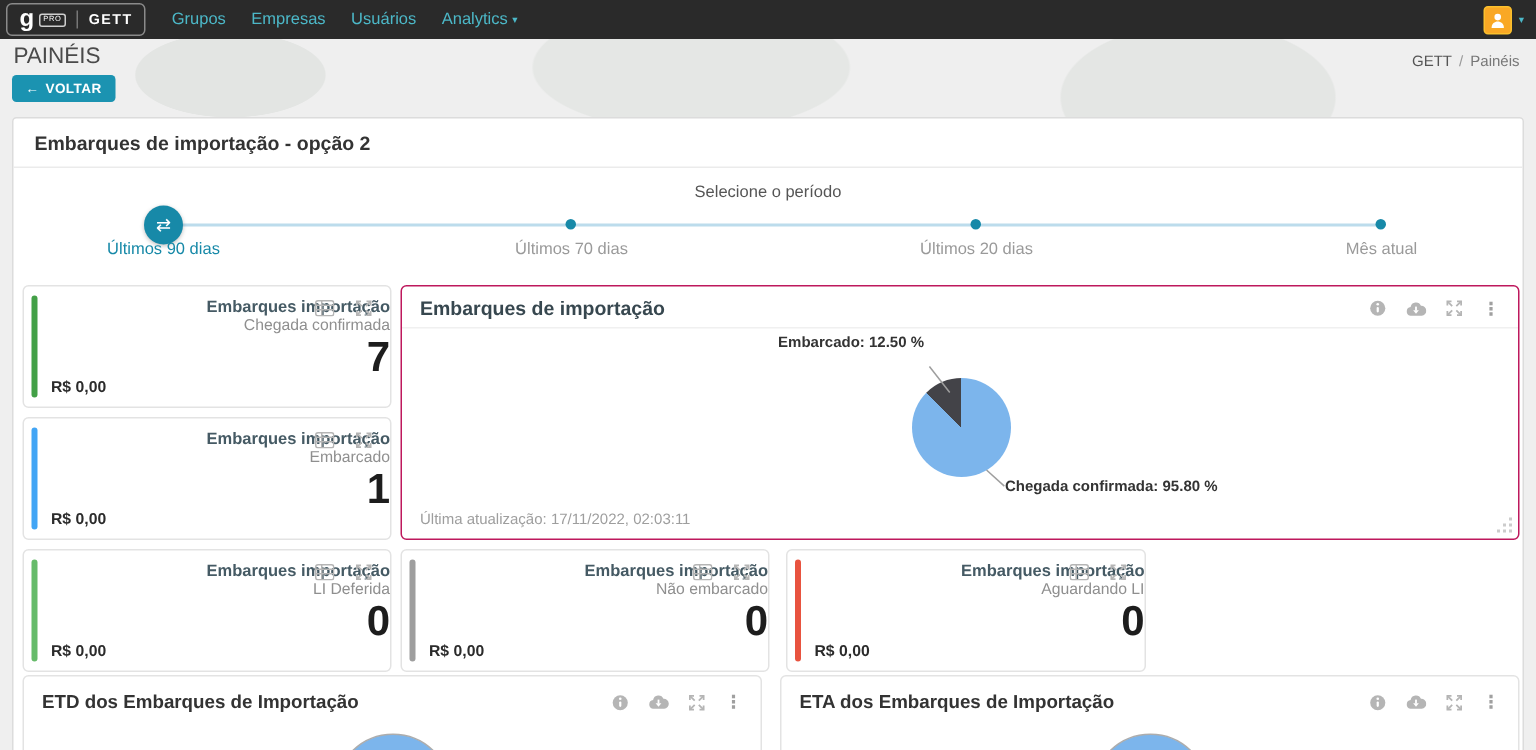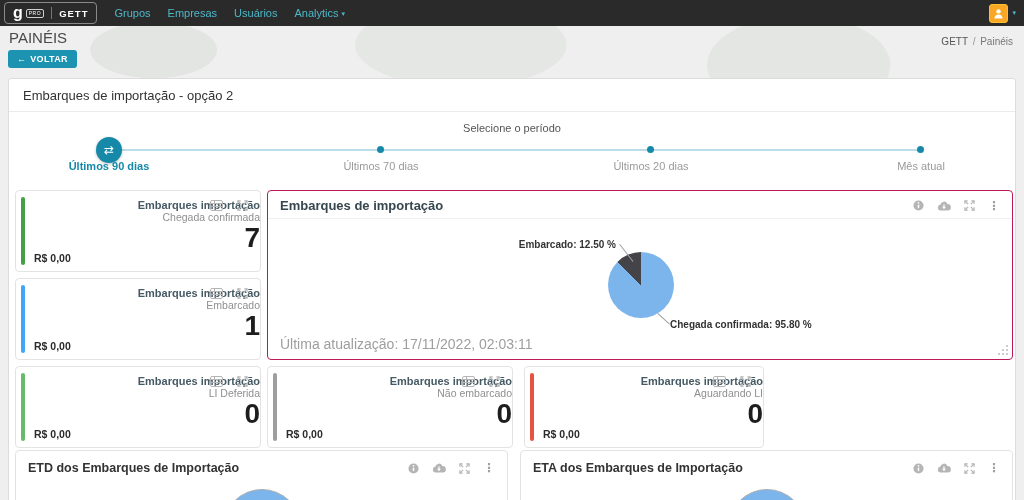--- a/index.html
+++ b/index.html
@@ -39,35 +39,35 @@
   .breadcrumb{position:absolute;top:36px;right:11px;font-size:10px;color:#555;z-index:2;}
   .bc-sep{color:#999;margin:0 2px;}
   .bc-cur{color:#777;}
   .back-btn{position:absolute;top:50px;left:8px;z-index:2;background:#1b93b1;color:#fff;
     border:none;border-radius:3px;font-size:9px;font-weight:bold;padding:4px 9px;
     display:flex;align-items:center;gap:4px;cursor:pointer;letter-spacing:.3px;
     font-family:inherit;}
   
   .panel{position:absolute;left:8px;top:78px;width:1006px;height:430px;background:#fff;
     border:1px solid #dcdcdc;border-radius:3px;z-index:2;}
-  .panel-title{font-size:13px;font-weight:normal;color:#333;padding:9px 14px 8px;
+  .panel-title{font-size:13px;font-weight:bold;color:#333;padding:9px 14px 8px;
     border-bottom:1px solid #ebebeb;}
   
   .stepper{position:relative;height:82px;}
   .stepper-label{position:absolute;top:10px;left:0;width:100%;text-align:center;
     font-size:11px;color:#555;}
   .track{position:absolute;left:100px;top:37px;width:812px;height:2px;background:#bcdcec;cursor:pointer;}
   .handle{position:absolute;left:87px;top:25px;width:26px;height:26px;border-radius:50%;
     background:#1789a8;color:#fff;display:flex;align-items:center;justify-content:center;
     font-size:12px;cursor:grab;box-shadow:0 1px 3px rgba(0,0,0,.25);}
   .dot{position:absolute;top:34px;width:7px;height:7px;border-radius:50%;background:#1789a8;cursor:pointer;}
   .dot-1{left:368px;}.dot-2{left:638px;}.dot-3{left:908px;}
   .step-label{position:absolute;top:48px;transform:translateX(-50%);font-size:11px;
     color:#9a9a9a;white-space:nowrap;cursor:pointer;}
-  .step-label.sel{color:#1789a8;font-weight:bold;}
+  .step-label.sel{color:#1789a8;font-weight:normal;}
   .sl-0{left:100px;}.sl-1{left:372px;}.sl-2{left:642px;}.sl-3{left:912px;}
   
   .stat-card{position:absolute;width:244px;height:80px;background:#fff;
     border:1px solid #e3e3e3;border-radius:4px;text-align:right;}
   .sc-1{left:6px;top:111px;}
   .sc-2{left:6px;top:199px;}
   .sc-3{left:6px;top:287px;}
   .sc-4{left:258px;top:287px;}
   .sc-5{left:515px;top:287px;width:238px;}
   .accent{position:absolute;left:5px;top:6px;bottom:6px;width:4px;border-radius:2px;}
@@ -84,26 +84,26 @@
   .pie-card{position:absolute;left:258px;top:111px;width:744px;height:168px;background:#fff;
     border:1px solid #be185d;border-radius:4px;}
   .pc-header{display:flex;justify-content:space-between;align-items:center;
     padding:7px 12px 5px;border-bottom:1px solid #f0f0f0;}
   .pc-title{font-size:13px;font-weight:600;color:#37474f;}
   .pc-icons{display:flex;gap:13px;align-items:center;}
   .pie-area{position:relative;height:112px;}
   .pie{position:absolute;left:340px;top:33px;width:66px;height:66px;border-radius:50%;
     background:conic-gradient(#7cb5ec 0 315deg,#434348 315deg 360deg);cursor:pointer;}
   .pie-label{position:absolute;font-size:10px;font-weight:600;color:#333;white-space:nowrap;}
-  .lbl-embarcado{left:248px;top:20px;width:100px;text-align:right;}
+  .lbl-embarcado{left:248px;top:4px;width:100px;text-align:right;}
   .lbl-chegada{left:402px;top:100px;}
   .conn{position:absolute;height:1px;background:#9e9e9e;transform-origin:0 0;}
   .c1{left:352px;top:25px;width:22px;transform:rotate(52deg);}
   .c2{left:390px;top:94px;width:16px;transform:rotate(42deg);}
-  .pc-footer{position:absolute;left:12px;bottom:7px;font-size:14px;color:#9e9e9e;}
+  .pc-footer{position:absolute;left:12px;bottom:7px;font-size:10px;color:#9e9e9e;}
   .grip{position:absolute;right:3px;bottom:3px;cursor:nwse-resize;line-height:0;}
   
   .bottom-card{position:absolute;top:371px;height:140px;background:#fff;
     border:1px solid #e3e3e3;border-radius:4px;overflow:hidden;}
   .bc-etd{left:6px;width:491px;}
   .bc-eta{left:511px;width:491px;}
   .bc-header{display:flex;justify-content:space-between;align-items:center;padding:10px 12px 6px;}
   .bc-title{font-size:12.5px;font-weight:bold;color:#333;}
   .partial-pie{position:absolute;left:50%;transform:translateX(-50%);top:38px;
     width:76px;height:76px;border-radius:50%;background:#7cb5ec;border:1px solid #adadad;}

